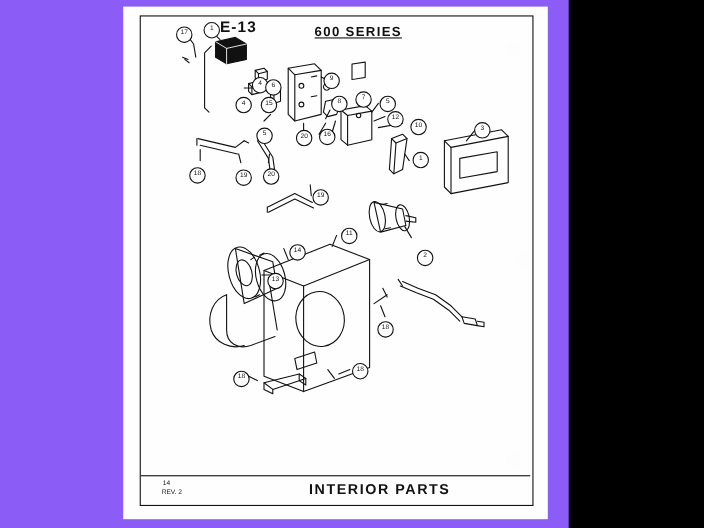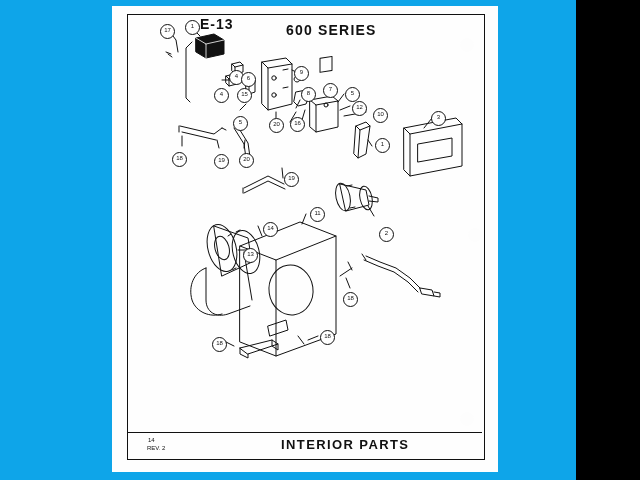--- a/index.html
+++ b/index.html
@@ -1,17 +1,17 @@
 <!DOCTYPE html>
 <html><head>
 <meta charset="utf-8">
 <style>
   html,body{margin:0;padding:0;background:#000;}
   body{width:640px;height:480px;overflow:hidden;font-family:"Liberation Sans",sans-serif;}
-  #page{position:relative;width:576px;height:480px;background:#0ea5e9;}
+  #page{position:relative;width:517px;height:480px;background:#8b5cf6;}
   
   #sheet{
     position:absolute;left:112px;top:6px;width:386px;height:466px;
     background:#fefefe;
   }
   
   #frame{
     position:absolute;left:127px;top:14px;width:356px;height:444px;
     border:1.5px solid #111;
     background:transparent;
@@ -20,22 +20,22 @@
   .punch{
     position:absolute;width:14px;height:14px;border-radius:50%;
     background:#fdfdfd;
   }
   
   #title{
     position:absolute;left:200px;top:16px;font-size:14px;font-weight:bold;
     letter-spacing:1px;color:#111;
   }
   #series{
-    position:absolute;left:286px;top:22px;font-size:14px;font-weight:bold;
-    letter-spacing:1.2px;color:#111;
+    position:absolute;left:286px;top:22px;font-size:12px;font-weight:bold;
+    letter-spacing:1.2px;color:#111;text-decoration:underline;
   }
   #footer-title{
     position:absolute;left:281px;top:437px;font-size:13px;font-weight:bold;
     letter-spacing:1.4px;color:#111;
   }
   #pageno{
     position:absolute;left:148px;top:436px;font-size:6px;color:#111;line-height:8px;
   }
   #rev{
     position:absolute;left:147px;top:444px;font-size:6px;color:#111;line-height:8px;

